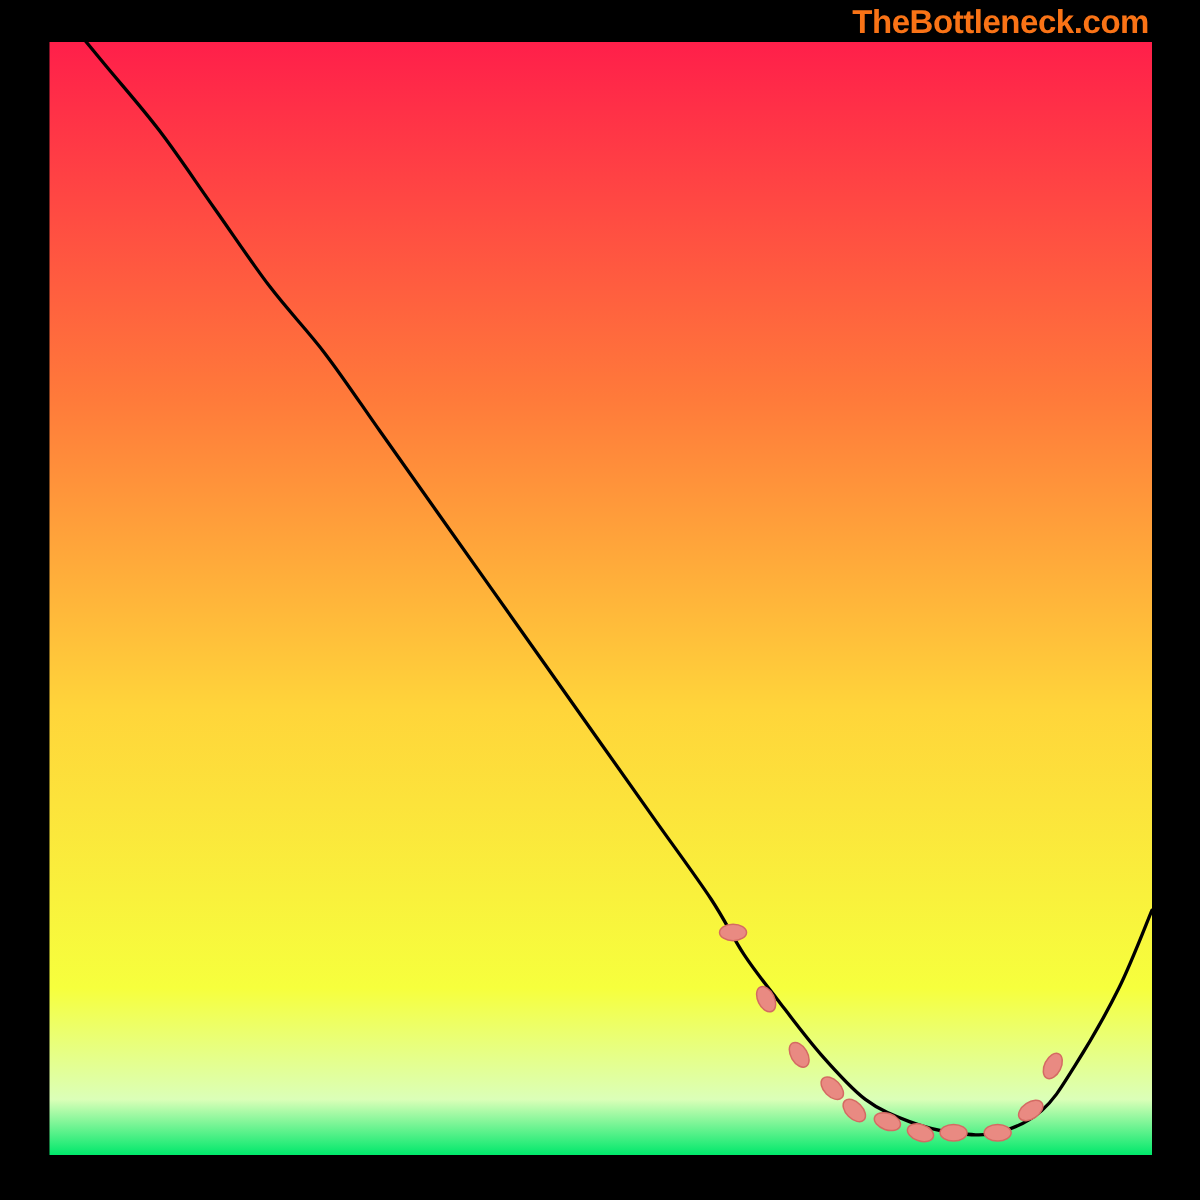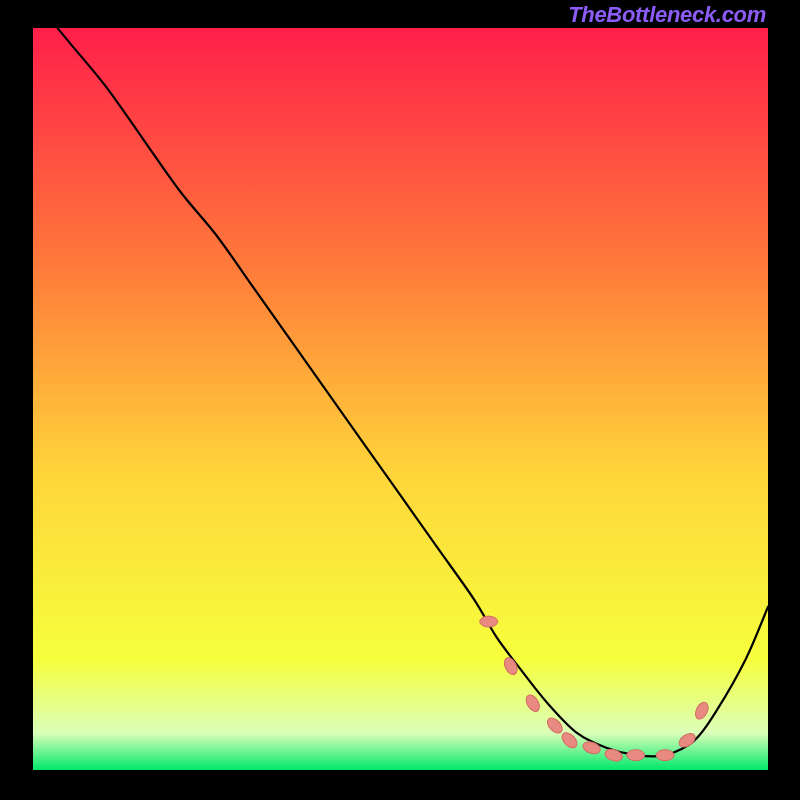--- a/index.html
+++ b/index.html
@@ -57,14 +57,14 @@
         <ellipse cx="569.55" cy="740.32" rx="9" ry="5.5" fill="#e98a82" stroke="#d46a63" stroke-width="1" transform="rotate(45.27154194568472 569.55 740.32)"></ellipse>
         <ellipse cx="591.6" cy="747.74" rx="9" ry="5.5" fill="#e98a82" stroke="#d46a63" stroke-width="1" transform="rotate(18.59849484738476 591.6 747.74)"></ellipse>
         <ellipse cx="613.65" cy="755.16" rx="9" ry="5.5" fill="#e98a82" stroke="#d46a63" stroke-width="1" transform="rotate(18.59849484738485 613.65 755.16)"></ellipse>
         <ellipse cx="635.6999999999999" cy="755.16" rx="9" ry="5.5" fill="#e98a82" stroke="#d46a63" stroke-width="1" transform="rotate(0 635.6999999999999 755.16)"></ellipse>
         <ellipse cx="665.1" cy="755.16" rx="9" ry="5.5" fill="#e98a82" stroke="#d46a63" stroke-width="1" transform="rotate(0 665.1 755.16)"></ellipse>
         <ellipse cx="687.15" cy="740.32" rx="9" ry="5.5" fill="#e98a82" stroke="#d46a63" stroke-width="1" transform="rotate(-33.94117963405931 687.15 740.32)"></ellipse>
         <ellipse cx="701.85" cy="710.64" rx="9" ry="5.5" fill="#e98a82" stroke="#d46a63" stroke-width="1" transform="rotate(-63.65156699503299 701.85 710.64)"></ellipse>
       </g>
   </svg>
 
-  <div class="attribution" style="color: #8b5cf6; font-style: italic;">TheBottleneck.com</div>
+  <div class="attribution" style="color: #f97316;">TheBottleneck.com</div>
 </div>
 
 </body></html>

